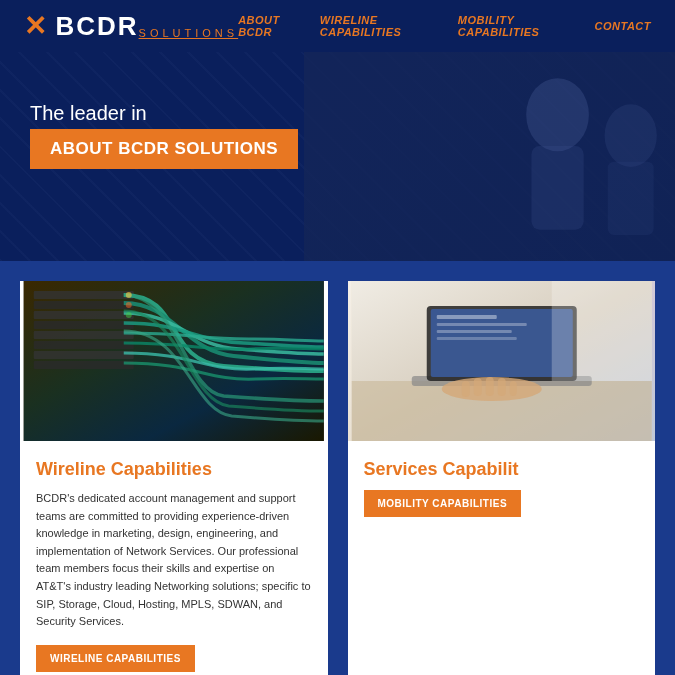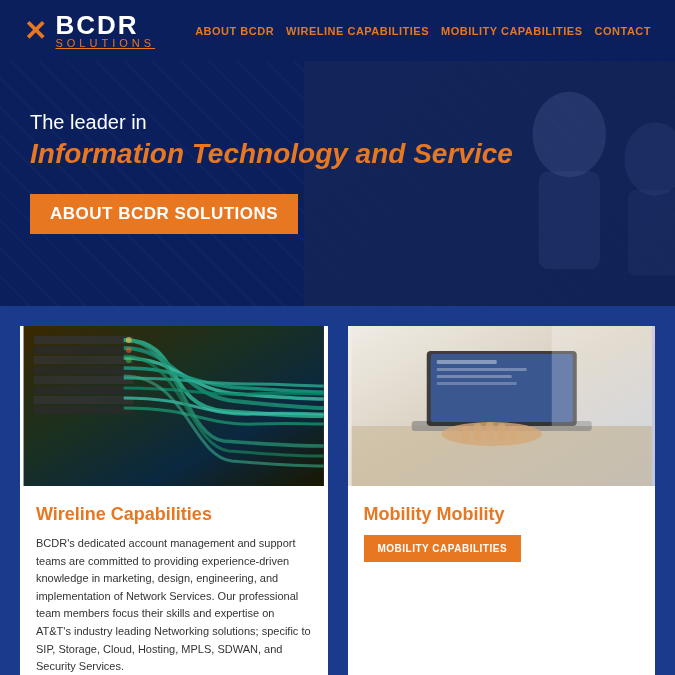--- a/index.html
+++ b/index.html
@@ -21,55 +21,57 @@
       gap: 8px;
     }
     .logo-x {
       color: #e87722;
       font-size: 28px;
       font-weight: 900;
       line-height: 1;
     }
     .logo-text {
       display: flex;
-      flex-direction: column;
+      flex-direction: row;
       line-height: 1;
+      align-items: flex-end;
     }
     .logo-bcdr {
       color: #fff;
       font-size: 26px;
       font-weight: 900;
       letter-spacing: 2px;
     }
     .logo-solutions {
       color: #e87722;
       font-size: 11px;
       letter-spacing: 4px;
       text-transform: uppercase;
       text-decoration: underline;
     }
     nav {
       display: flex;
       gap: 12px;
       align-items: center;
+      font-style: italic;
     }
     nav a {
       color: #e87722;
       text-decoration: none;
       font-size: 11px;
       font-weight: 700;
       letter-spacing: 0.5px;
       text-transform: uppercase;
     }
 
     
     .hero {
       position: relative;
       background: #0a1f5c;
-      padding: 50px 30px 72px;
+      padding: 50px 30px 92px;
       overflow: hidden;
       min-height: 200px;
     }
     .hero-bg {
       position: absolute;
       inset: 0;
       background: linear-gradient(rgba(10,31,92,0.7), rgba(10,31,92,0.7)),
                   repeating-linear-gradient(45deg, #1a2f6c 0px, #1a2f6c 2px, transparent 2px, transparent 20px);
       z-index: 0;
     }
@@ -203,21 +205,20 @@
       <rect width="370" height="200" fill="rgba(15,30,80,0.4)"></rect>
 
       <ellipse cx="250" cy="60" rx="30" ry="35" fill="rgba(80,100,160,0.3)"></ellipse>
       <rect x="225" y="90" width="50" height="80" rx="8" fill="rgba(60,80,140,0.25)"></rect>
       <ellipse cx="320" cy="80" rx="25" ry="30" fill="rgba(70,90,150,0.2)"></ellipse>
       <rect x="298" y="105" width="44" height="70" rx="6" fill="rgba(50,70,130,0.2)"></rect>
     </svg>
   </div>
   <div class="hero-content">
     <p class="hero-subtitle">The leader in</p>
-    <h1 class="hero-title">Information Technology and Service</h1>
     <button class="hero-btn">About BCDR Solutions</button>
   </div>
 </section>
 
 <div class="cards-section">
 
   <div class="card">
     <div class="card-image">
       <svg class="cables-svg" viewBox="0 0 300 160" xmlns="http://www.w3.org/2000/svg">
         <rect width="300" height="160" fill="#1a1000"></rect>
@@ -298,18 +299,18 @@
           <rect x="122" y="97" width="8" height="18" rx="4" fill="#d4a878" opacity="0.7"></rect>
           <rect x="134" y="96" width="8" height="19" rx="4" fill="#d4a878" opacity="0.7"></rect>
           <rect x="146" y="97" width="8" height="18" rx="4" fill="#d4a878" opacity="0.7"></rect>
           <rect x="158" y="100" width="7" height="15" rx="4" fill="#d4a878" opacity="0.7"></rect>
 
           <rect x="200" y="0" width="100" height="100" fill="white" opacity="0.25"></rect>
         </svg>
       </div>
     </div>
     <div class="card-body">
-      <h2 class="card-title">Mobility Mobility</h2>
+      <h2 class="card-title">Services Capabilit</h2>
       <button class="card-btn">Mobility Capabilities</button>
     </div>
   </div>
 
 </div>
 
 </body></html>

